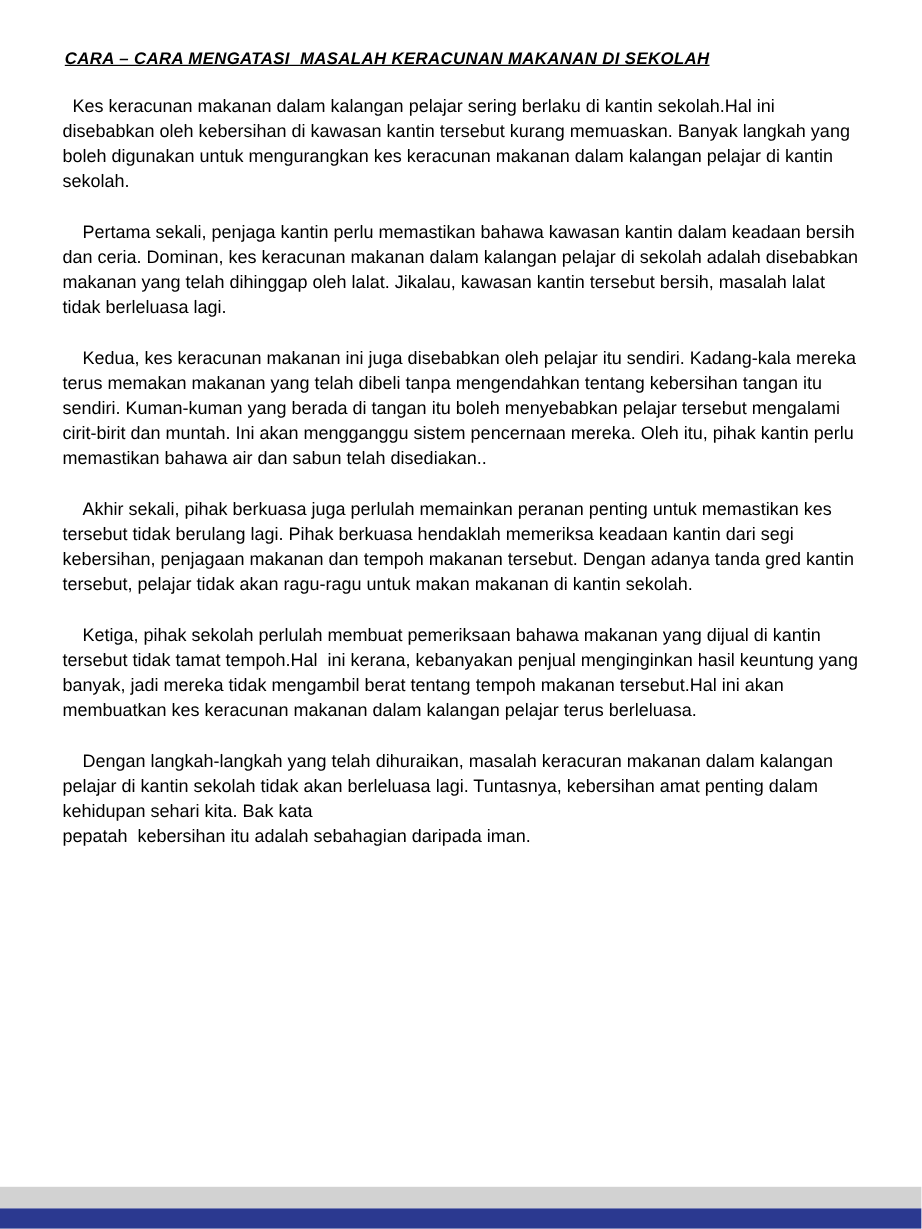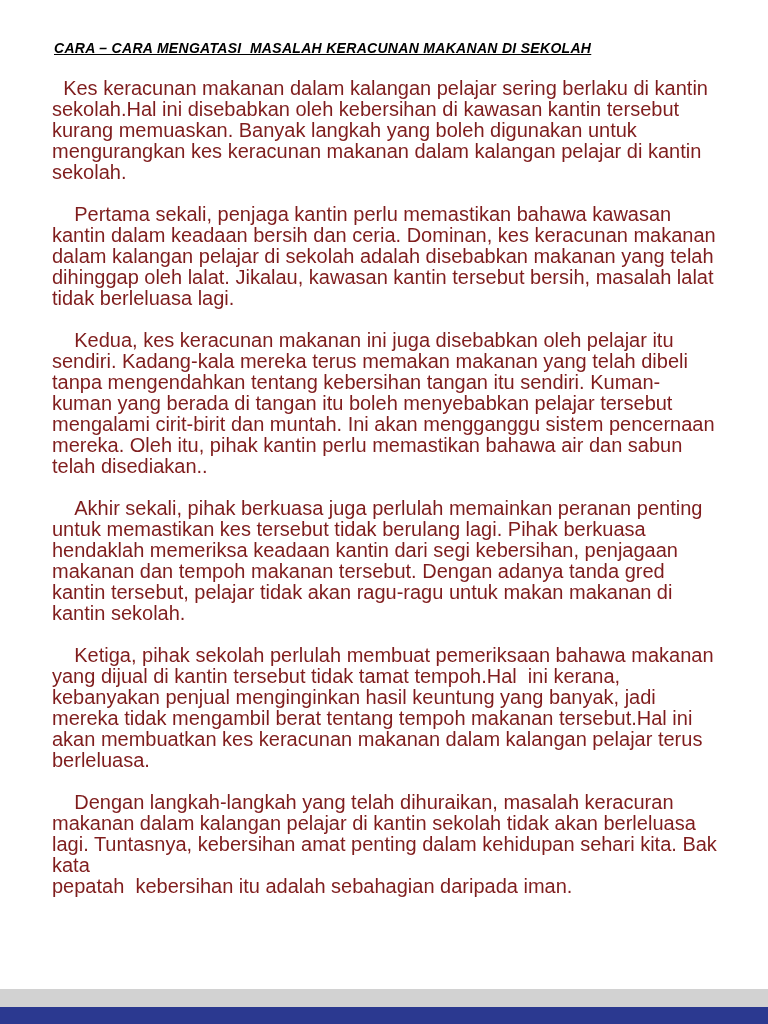--- a/index.html
+++ b/index.html
@@ -23,25 +23,25 @@
     font-weight: bold;
     font-style: italic;
     text-decoration: underline;
     letter-spacing: 0.3px;
     white-space: pre-wrap;
     margin-left: 2px;
     margin-bottom: 22px;
     color: #000000;
   }
   .para {
-    font-size: 20px;
+    font-size: 15px;
     line-height: 21px;
     white-space: pre-wrap;
     margin-bottom: 21px;
-    color: #7f1d1d;
+    color: #000000;
   }
   .gutter {
     width: 768px;
     height: 18px;
     background: #d2d2d2;
   }
   .bottom-bar {
     width: 768px;
     height: 17px;
     background: #2b3990;

